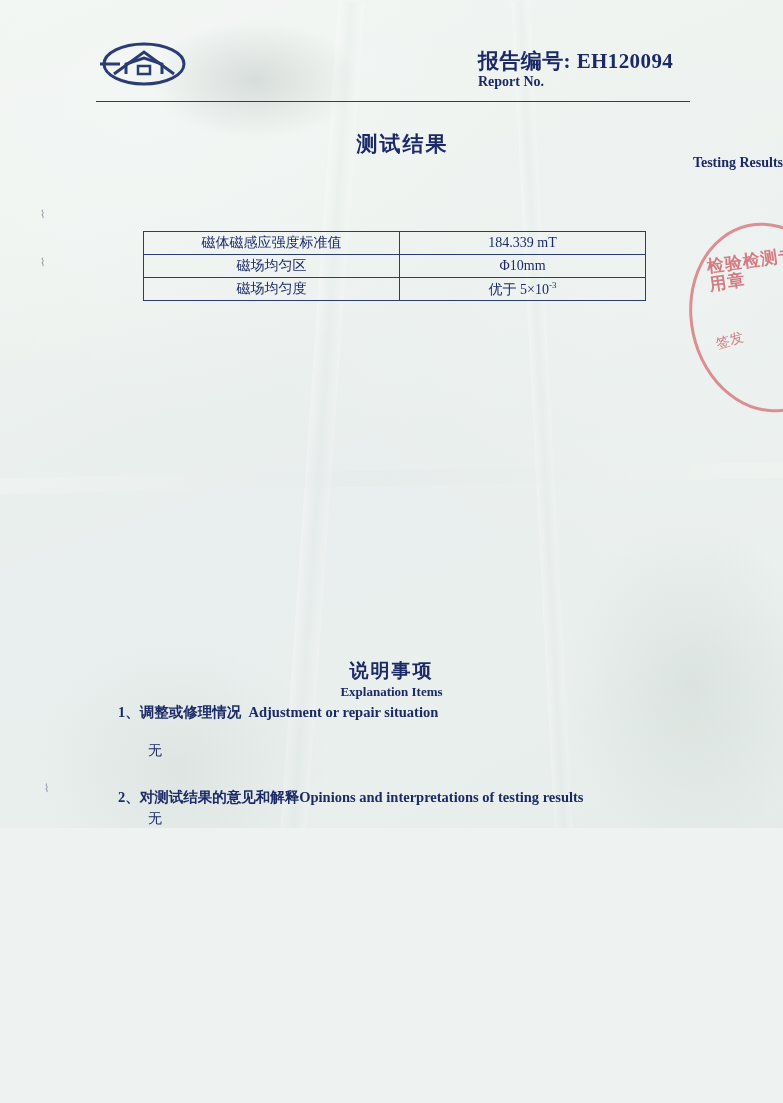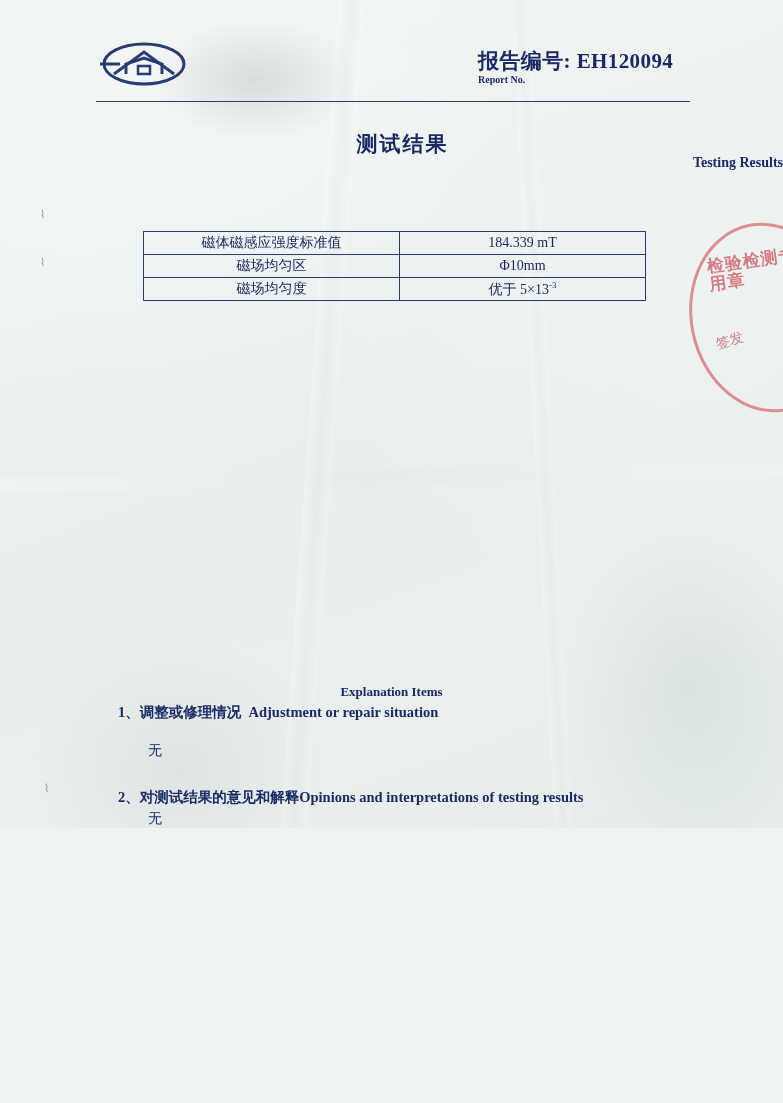--- a/index.html
+++ b/index.html
@@ -59,21 +59,21 @@
     font-size: 21px;
     font-weight: bold;
     letter-spacing: 0.4px;
     white-space: nowrap;
   }
   .report-no-en {
     position: absolute;
     left: 478px;
     top: 74px;
     color: #1b2a66;
-    font-size: 10px;
+    font-size: 14px;
     font-weight: bold;
     font-family: "Liberation Serif", serif;
   }
   .header-rule {
     position: absolute;
     left: 96px;
     top: 101px;
     width: 594px;
     height: 1px;
     background: #2b3c74;
@@ -280,31 +280,32 @@
           <tr>
         <td class="c-item">磁体磁感应强度标准值</td>
         <td class="c-val">184.339 mT</td>
       </tr>
       <tr>
         <td class="c-item">磁场均匀区</td>
         <td class="c-val">Φ10mm</td>
       </tr>
       <tr>
         <td class="c-item">磁场均匀度</td>
-        <td class="c-val"><span>优于 5×13</span><sup>-3</sup></td>
+        <td class="c-val"><span>优于 5×10</span><sup>-3</sup></td>
       </tr>
     </tbody>
       </table>
 
     <div class="stamp">
       <div class="stamp-oval"></div>
       <div class="stamp-text">检验检测专用章</div>
       <div class="stamp-sign">签发</div>
     </div>
 
+    <div class="expl-title-cn">说明事项</div>
     <div class="expl-title-en">Explanation Items</div>
 
     <div class="expl-item expl-item-1">
       <span>1、</span><span>调整或修理情况</span>&nbsp;&nbsp;<span>Adjustment or repair situation</span>
     </div>
     <div class="expl-ans expl-ans-1">无</div>
 
     <div class="expl-item expl-item-2">
       <span>2、</span><span>对测试结果的意见和解释</span><span>Opinions and interpretations of testing results</span>
     </div>

